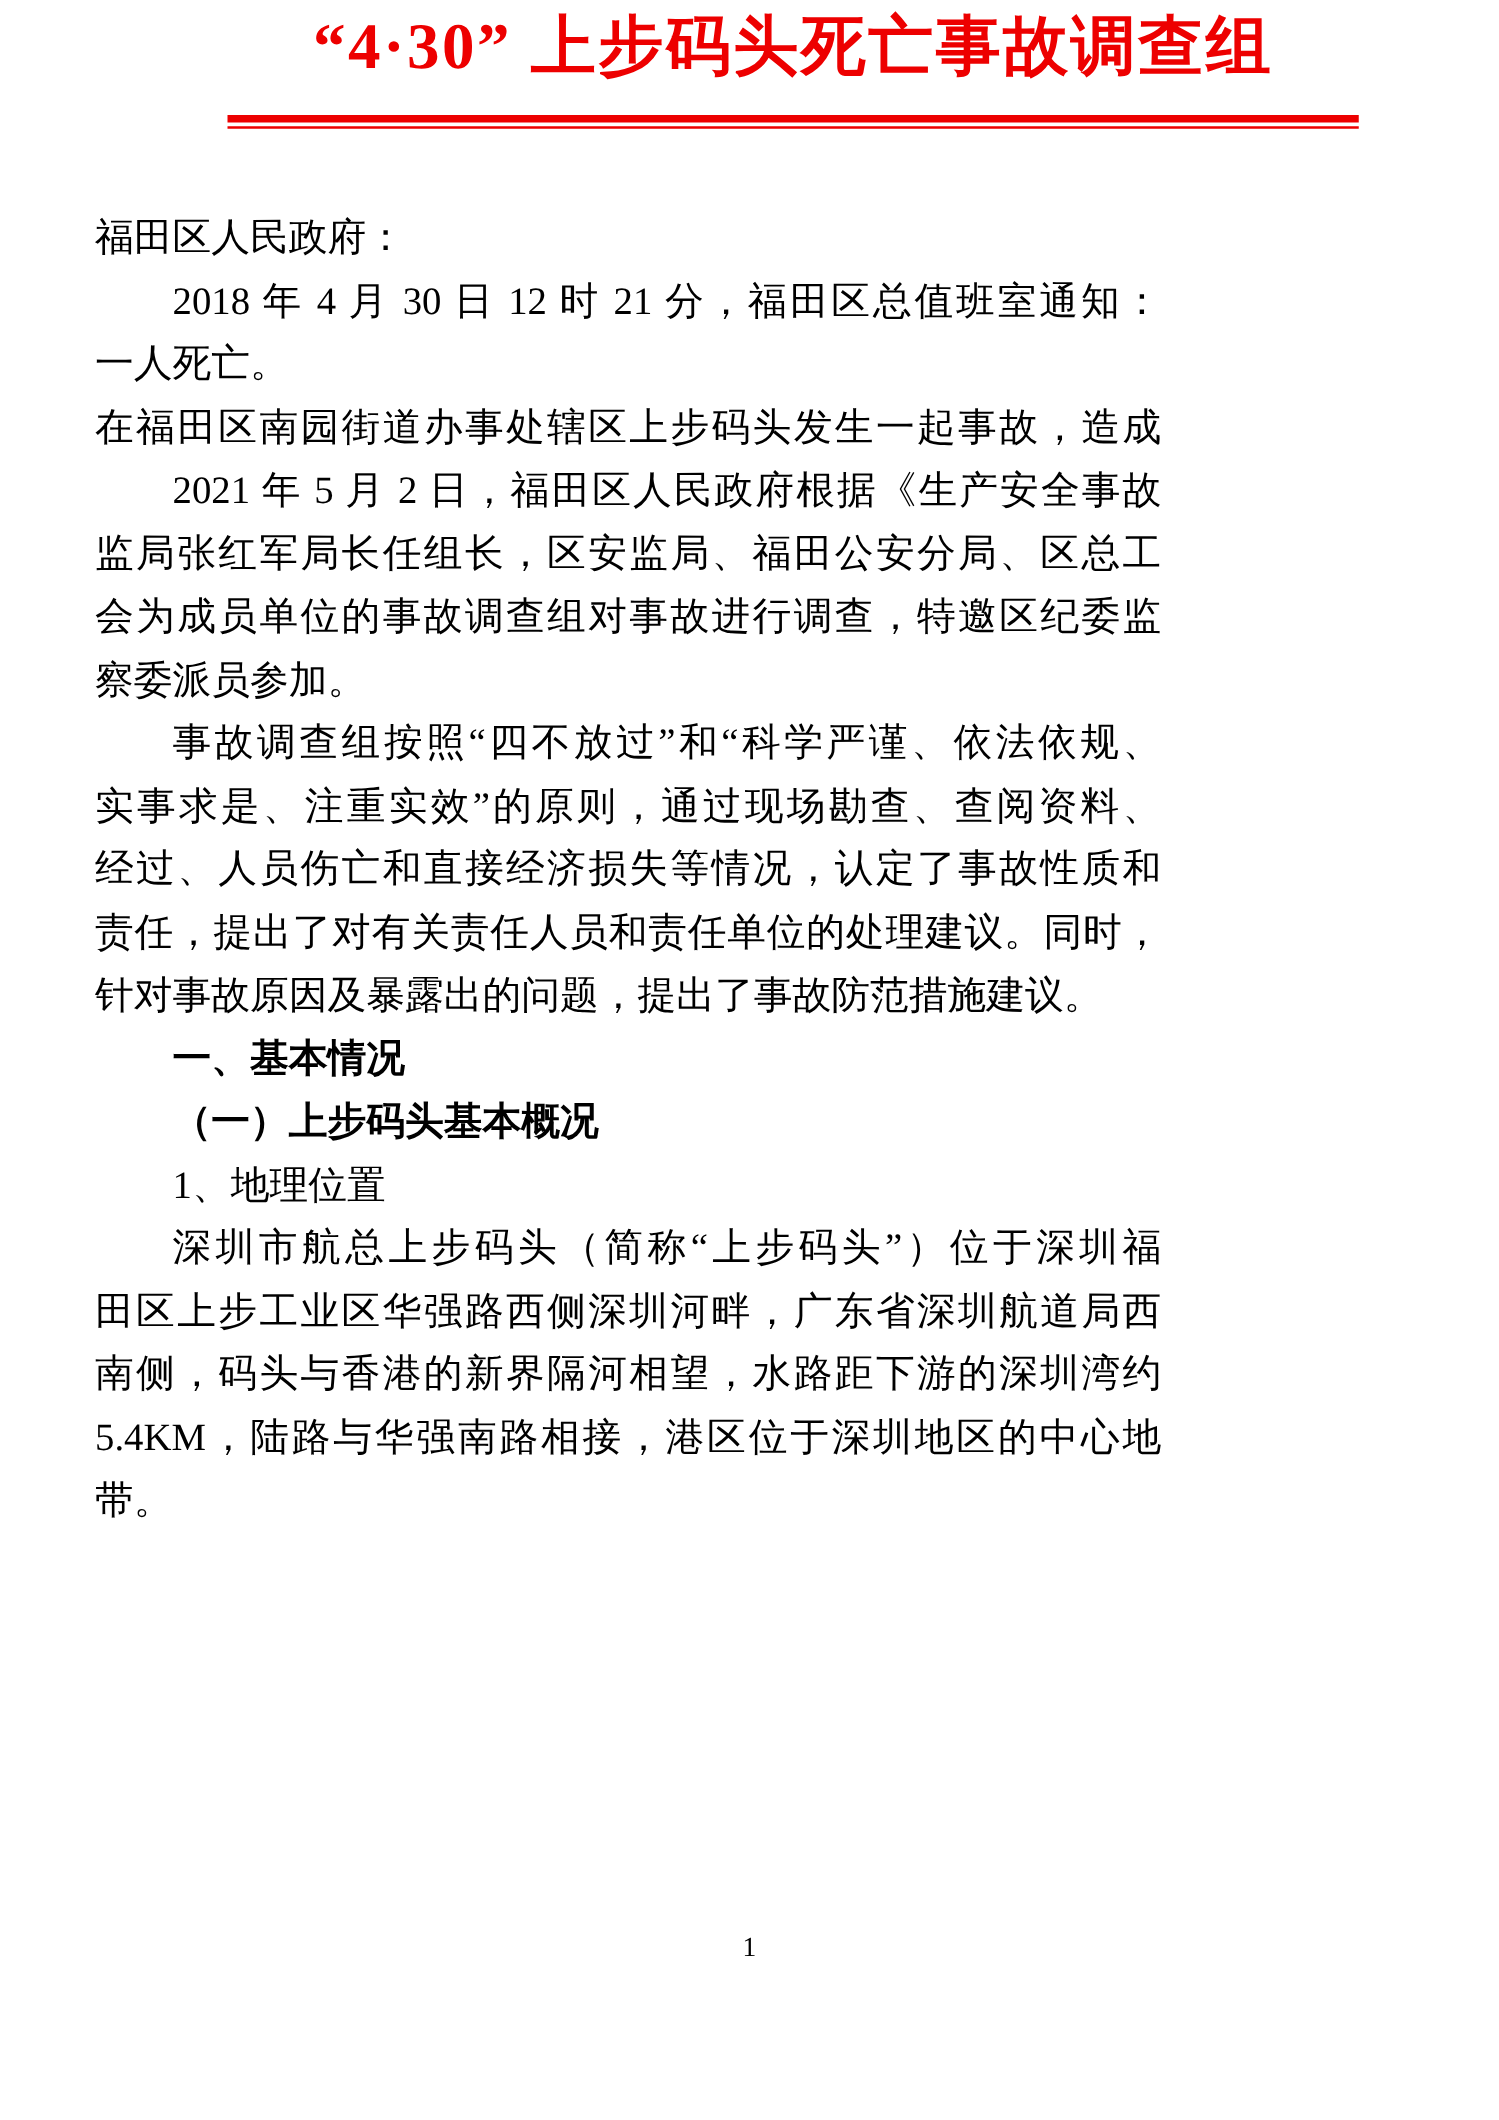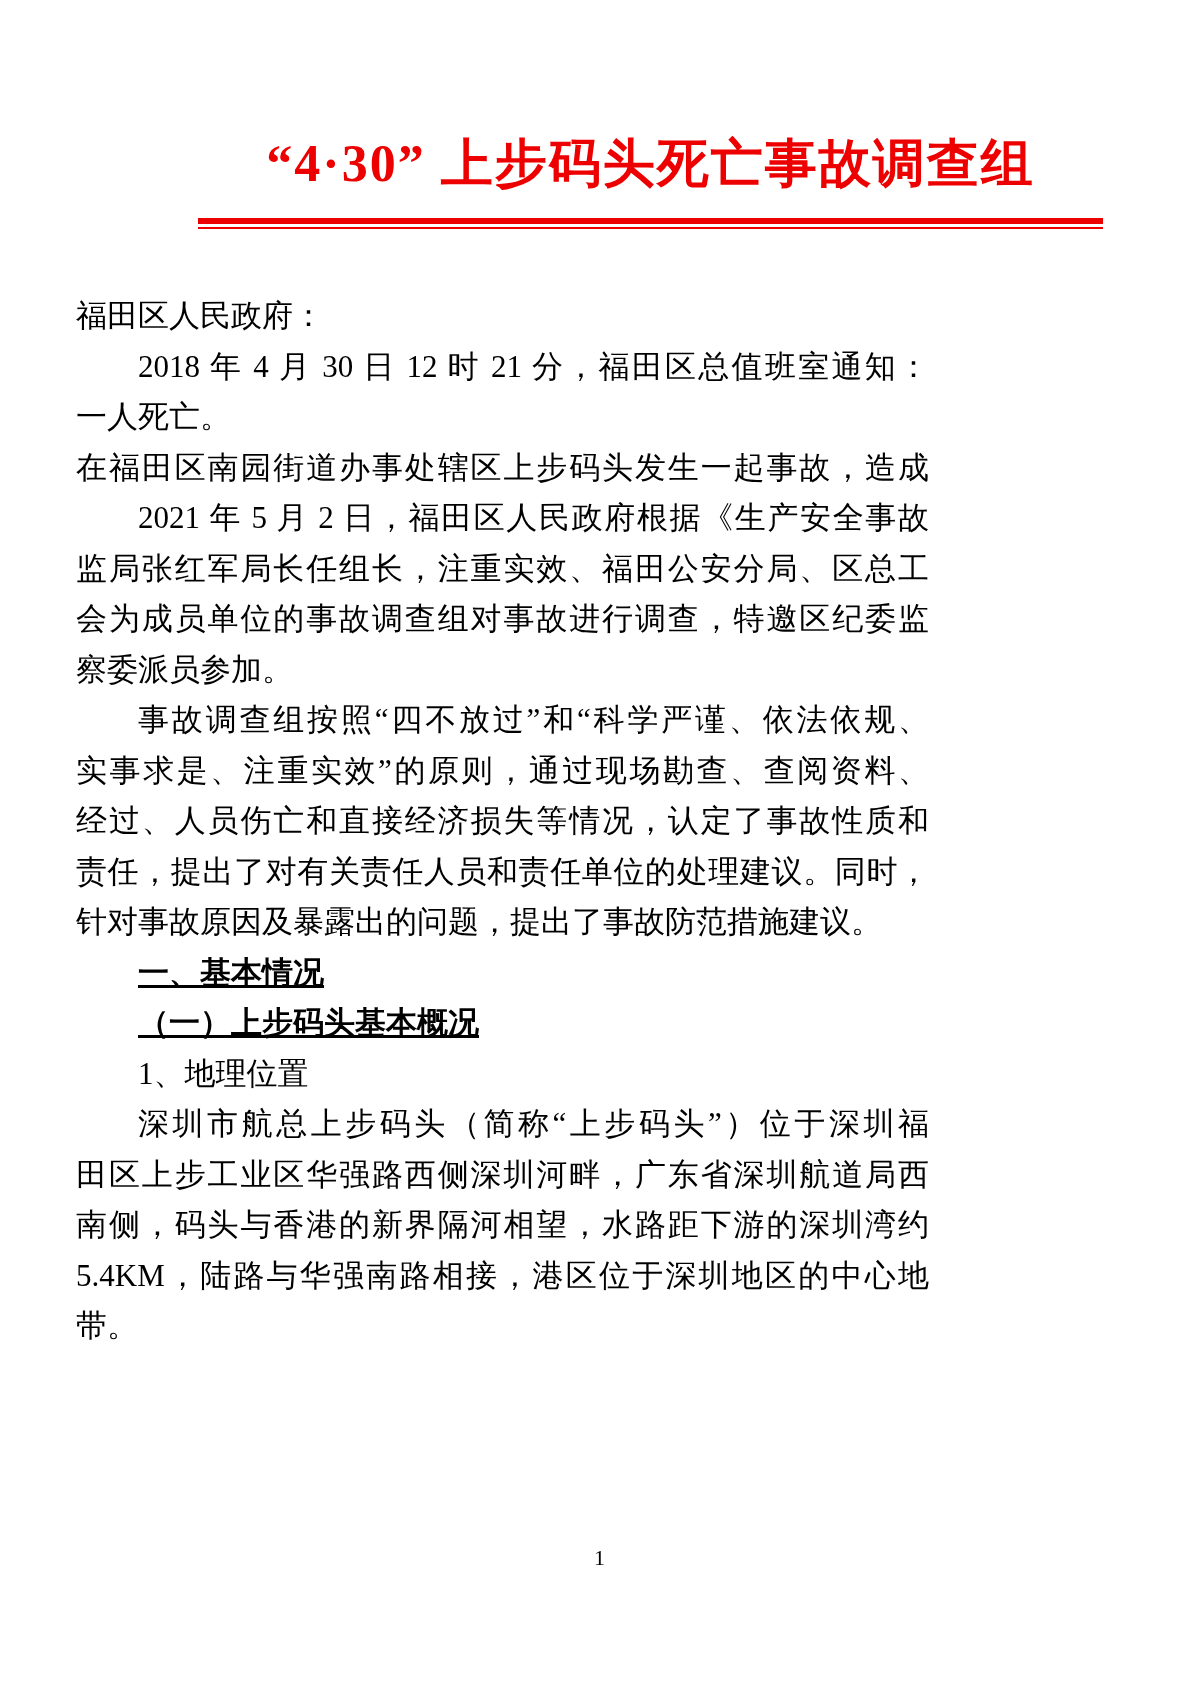--- a/index.html
+++ b/index.html
@@ -11,22 +11,20 @@
     position: relative;
     width: 1199px;
     height: 1696px;
     background: #ffffff;
     overflow: hidden;
     font-family: "Liberation Serif", "DejaVu Serif", serif;
     color: #000000;
   }
   
   .header-block {
-    padding-top: 126px;
-    margin-left: 16px;
   }
   .header-title {
     margin-left: 182px;
     width: 905px;
     text-align: center;
     font-size: 52px;
     line-height: 76px;
     font-weight: bold;
     color: var(--accent, #ed0000);
     letter-spacing: 2px;
@@ -68,21 +66,20 @@
     text-align: justify;
     text-align-last: justify;
     text-justify: inter-character;
   }
   .line.indent {
     text-indent: 62px;
   }
   .line.heading {
     font-family: "Liberation Sans", "DejaVu Sans", sans-serif;
     font-weight: bold;
-    text-decoration: underline;
   }
   
   .page-footer {
     position: absolute;
     top: 1545px;
     left: 0;
     width: 1199px;
     text-align: center;
   }
   .page-number {
@@ -101,21 +98,21 @@
     <div class="header-rule"></div>
   </div>
 
 
   <div class="doc-body" id="body-lines">
       <div class="line">福田区人民政府：</div>
       <div class="line fill indent">2018 年 4 月 30 日 12 时 21 分，福田区总值班室通知：</div>
       <div class="line">一人死亡。</div>
       <div class="line fill">在福田区南园街道办事处辖区上步码头发生一起事故，造成</div>
       <div class="line fill indent">2021 年 5 月 2 日，福田区人民政府根据《生产安全事故</div>
-      <div class="line fill">监局张红军局长任组长，注重实效、福田公安分局、区总工</div>
+      <div class="line fill">监局张红军局长任组长，区安监局、福田公安分局、区总工</div>
       <div class="line fill">会为成员单位的事故调查组对事故进行调查，特邀区纪委监</div>
       <div class="line">察委派员参加。</div>
       <div class="line fill indent">事故调查组按照“四不放过”和“科学严谨、依法依规、</div>
       <div class="line fill">实事求是、注重实效”的原则，通过现场勘查、查阅资料、</div>
       <div class="line fill">经过、人员伤亡和直接经济损失等情况，认定了事故性质和</div>
       <div class="line fill">责任，提出了对有关责任人员和责任单位的处理建议。同时，</div>
       <div class="line">针对事故原因及暴露出的问题，提出了事故防范措施建议。</div>
       <div class="line indent heading">一、基本情况</div>
       <div class="line indent heading">（一）上步码头基本概况</div>
       <div class="line indent">1、地理位置</div>

